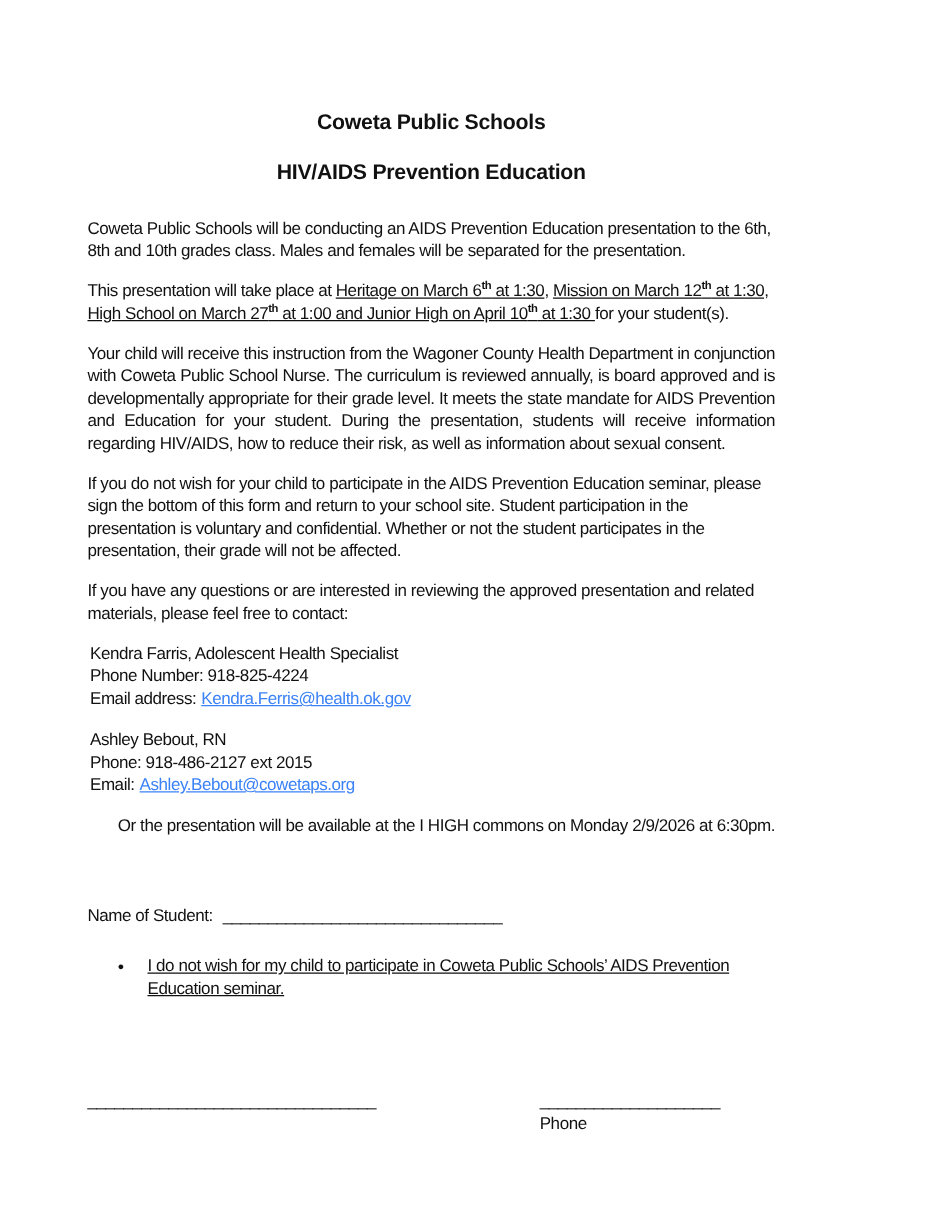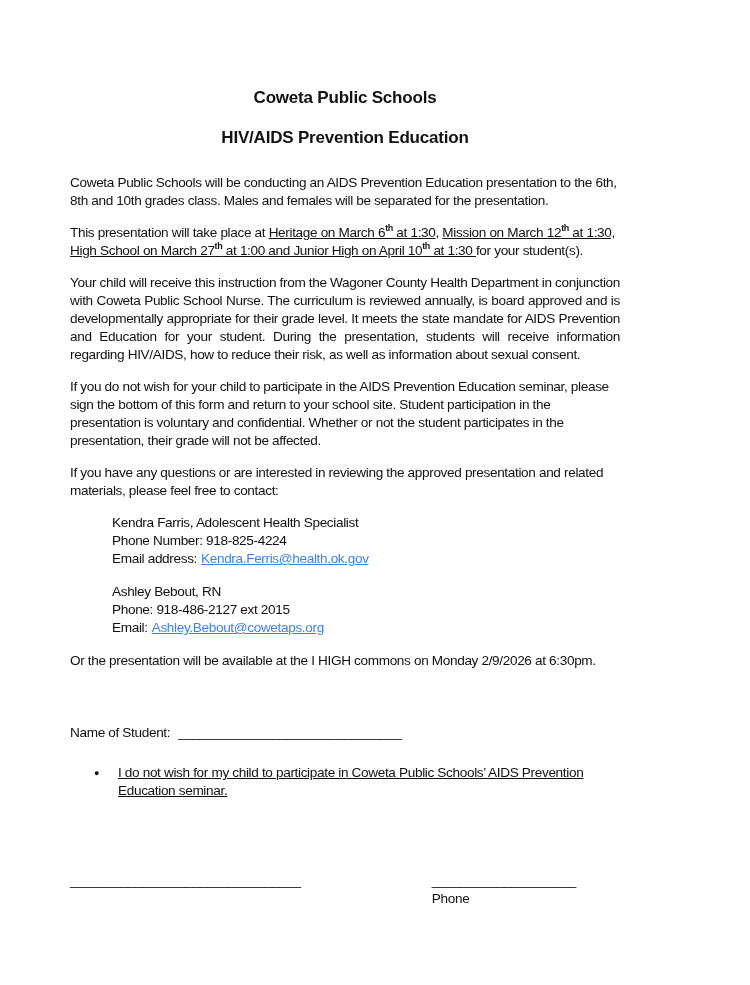--- a/index.html
+++ b/index.html
@@ -36,28 +36,28 @@
   .para { margin: 0 0 14px 0; }
   .para.justify { text-align: justify; }
   .u { text-decoration: underline; }
   sup {
     font-size: 9px;
     line-height: 0;
     vertical-align: super;
     font-weight: bold;
   }
   .contact { margin: 0 0 15px 0; padding-left: 2px; }
-  .contact div { min-height: 18px; margin-left: 40px; }
+  .contact div { min-height: 18px; }
   .link {
     color: #3b82f6;
     text-decoration: underline;
     margin-left: 4px;
     cursor: pointer;
   }
-  .alt-para { margin: 0 0 54px 0; }
+  .alt-para { margin: 0 0 54px 0; text-align: right; }
   .name-row { margin: 0 0 22px 0; }
   .name-row .blank { margin-left: 8px; }
   .bullet-row {
     display: flex;
     margin: 0 0 14px 0;
     padding-left: 24px;
   }
   .bullet {
     flex: 0 0 24px;
     font-size: 9px;

